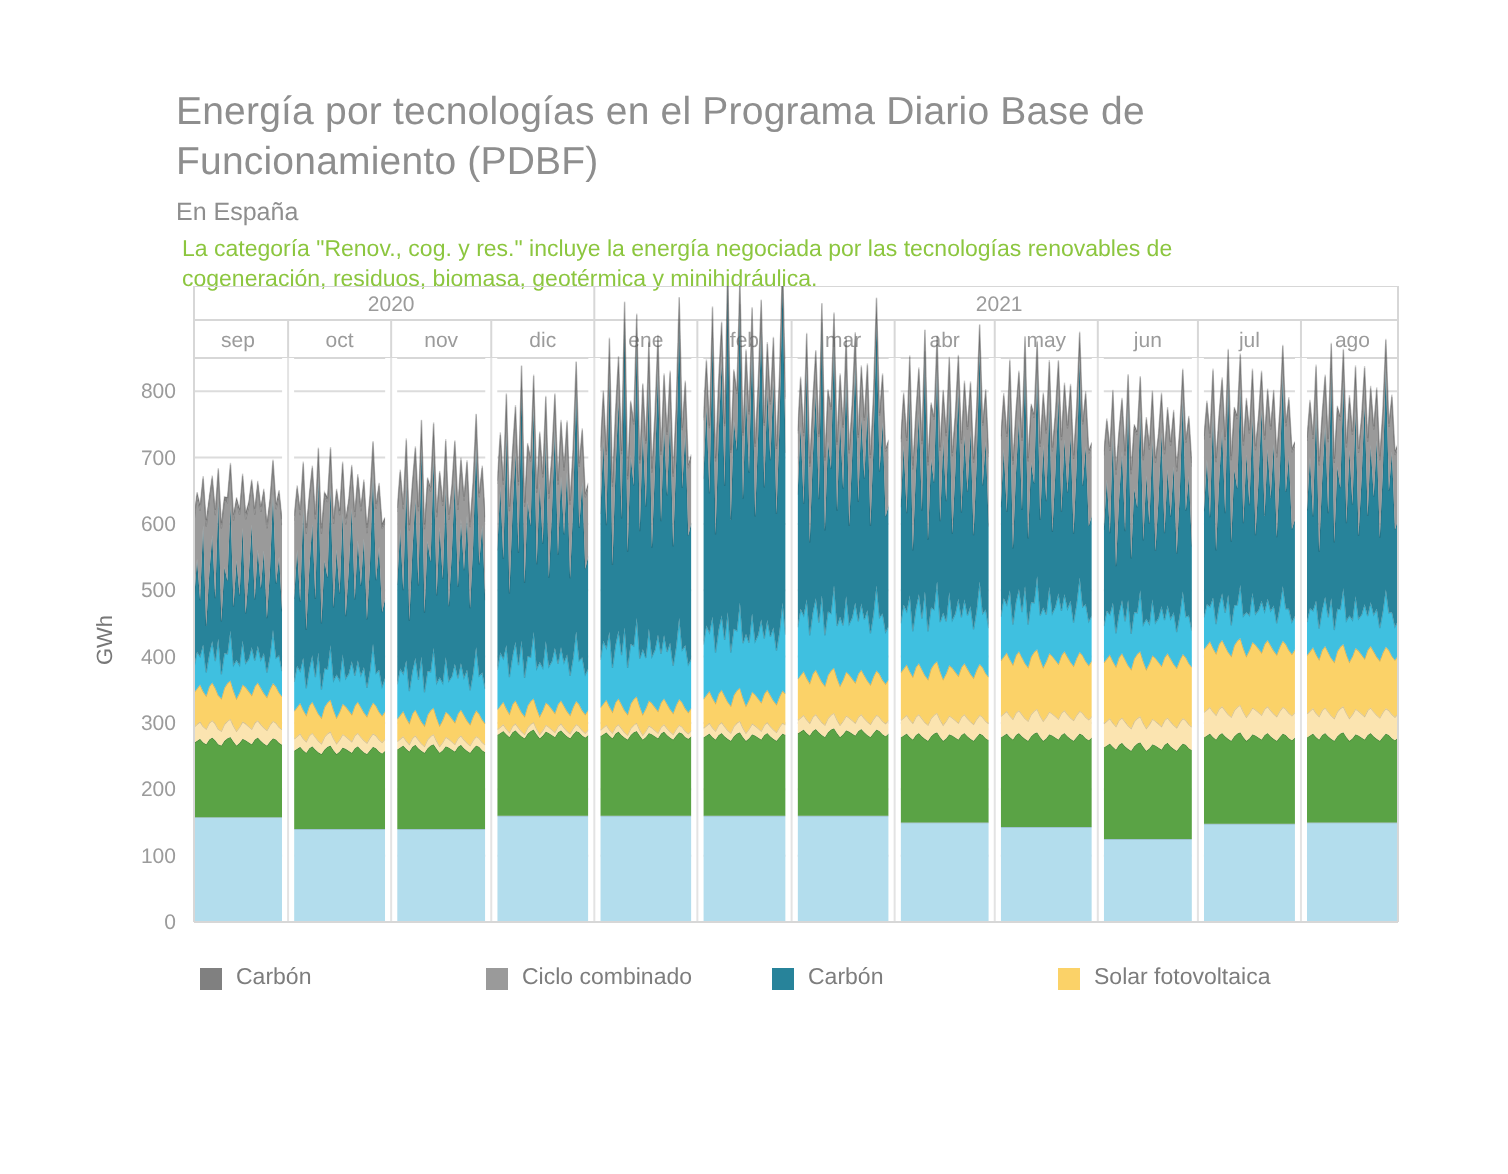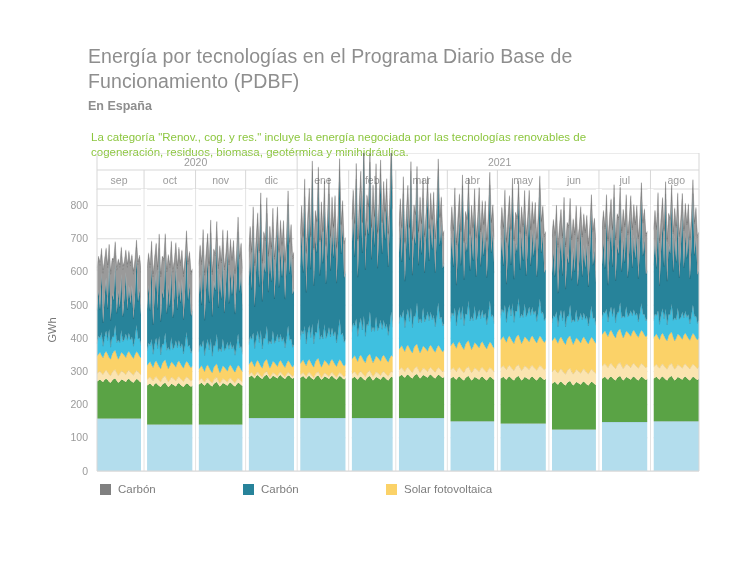--- a/index.html
+++ b/index.html
@@ -31,37 +31,36 @@
     font-size: 19.5px;
     line-height: 25px;
     color: #8e8e8e;
     font-weight: normal;
     margin: 0;
     letter-spacing: 0.1px;
   }
   .chart-subtitle {
     font-size: 12.5px;
     color: #8e8e8e;
-    margin: 5px 0 16px 0;
+    margin: 5px 0 4px 0;
     line-height: 15px;
-    font-weight: bold;
   }
   .chart-note {
     font-size: 11.5px;
     color: #8cc63f;
     margin: 3px 0 0 3px;
     line-height: 15px;
     max-width: 545px;
   }
 
   
   .chart-area {
     position: absolute;
     left: 44px;
-    top: 153px;
+    top: 143px;
     width: 670px;
     height: 330px;
   }
   .chart-svg {
     display: block;
   }
 
   
   .legend {
     position: absolute;
@@ -384,20 +383,24 @@
         </g>
       </svg>
   </div>
 
   <div class="legend" id="legend">
       <div class="legend-item">
         <span class="legend-swatch" style="background: rgb(128, 128, 128);"></span>
         <span class="legend-label">Carbón</span>
       </div>
       <div class="legend-item">
+        <span class="legend-swatch" style="background: rgb(154, 154, 154);"></span>
+        <span class="legend-label">Ciclo combinado</span>
+      </div>
+      <div class="legend-item">
         <span class="legend-swatch" style="background: rgb(39, 131, 154);"></span>
         <span class="legend-label">Carbón</span>
       </div>
       <div class="legend-item">
         <span class="legend-swatch" style="background: rgb(251, 210, 104);"></span>
         <span class="legend-label">Solar fotovoltaica</span>
       </div>
     </div>
 
 </div>

